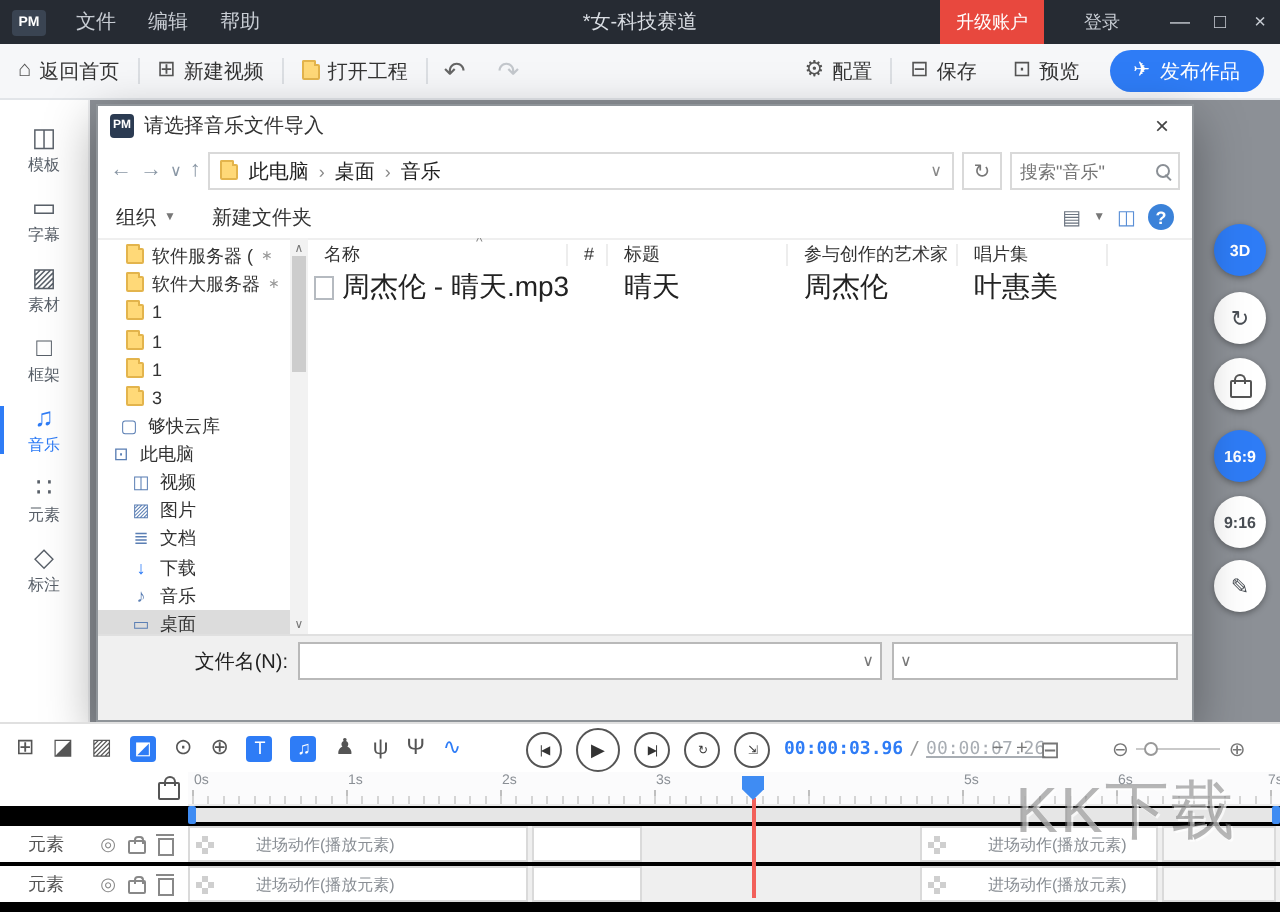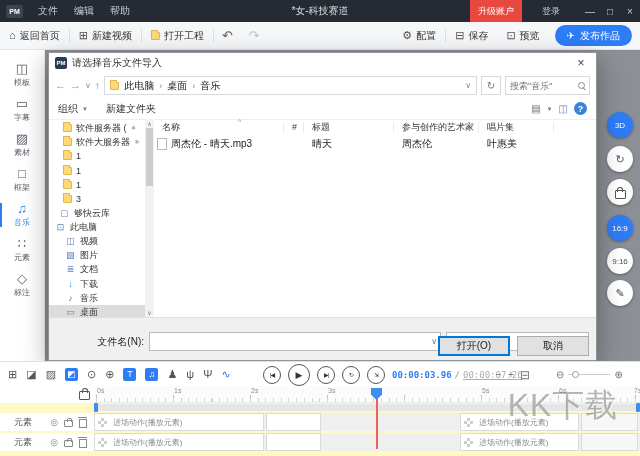--- a/index.html
+++ b/index.html
@@ -1,16 +1,16 @@
 <!DOCTYPE html>
 <html><head>
 <meta charset="utf-8">
 <style>
   html,body{margin:0;padding:0;background:#fff}
-  #app{position:relative;width:640px;height:456px;overflow:hidden;font-family:"Liberation Sans",sans-serif;background:#fef9c3;cursor:default}
+  #app{position:relative;width:640px;height:456px;overflow:hidden;font-family:"Liberation Sans",sans-serif;background:#000000;cursor:default}
   .abs{position:absolute}
 
   
   .tb{left:0;top:0;width:640px;height:22px;background:#262B33;display:flex;align-items:center;color:#C8CDD4;font-size:10px}
   .tb-logo{width:17px;height:13px;background:#3A4452;color:#fff;font-size:7px;font-weight:bold;display:flex;align-items:center;justify-content:center;margin:0 7px 0 6px;border-radius:2px}
   .tb-menu{padding:0 8px;height:22px;display:flex;align-items:center}
   .tb-title{position:absolute;left:200px;width:240px;text-align:center;font-size:10px;color:#DADEE4;pointer-events:none}
   .tb-right{margin-left:auto;display:flex;align-items:center;height:22px}
   .tb-upg{background:#E8483E;color:#fff;height:22px;display:flex;align-items:center;padding:0 8px;font-size:9px}
   .tb-login{padding:0 20px;font-size:9px}
@@ -34,21 +34,21 @@
   .sb-item{width:45px;height:34px;display:flex;flex-direction:column;align-items:center;justify-content:center;position:relative;margin-bottom:1px;color:#596069}
   .sb-item .ic{font-size:13px;line-height:13px}
   .sb-item .lb{font-size:8px;margin-top:2px}
   .sb-item.active{color:#2E7CF6}
   .sb-item.active::before{content:"";position:absolute;left:0;top:5px;bottom:5px;width:2px;background:#2E7CF6}
 
   
   .stage{left:45px;top:50px;width:595px;height:311px;background:#8C9096}
   .cbtn{position:absolute;left:607px;width:26px;height:26px;border-radius:50%;background:#fff;color:#4A4F55;display:flex;align-items:center;justify-content:center;font-size:11px;box-shadow:0 1px 3px rgba(0,0,0,.35)}
   .cbtn.blue{background:#2E7CF6;color:#fff;font-weight:bold}
-  .cbtn .sm{font-size:8px;font-weight:normal}
+  .cbtn .sm{font-size:8px;font-weight:bold}
   .locki{width:9px;height:7px;border:1px solid #555;border-radius:1px;position:relative;margin-top:4px}
   .locki::before{content:"";position:absolute;left:1px;top:-4px;width:4px;height:4px;border:1px solid #555;border-bottom:none;border-radius:3px 3px 0 0}
 
   
   .dlg{left:48px;top:52px;width:549px;height:309px;background:#fff;border:1px solid #8F9499;box-shadow:0 8px 24px rgba(0,0,0,.35);box-sizing:border-box;font-size:10px;color:#333}
   .dlg-tb{height:20px;display:flex;align-items:center;padding-left:6px}
   .dlg-appico{width:12px;height:12px;background:#2B3B52;color:#fff;font-size:6px;font-weight:bold;display:flex;align-items:center;justify-content:center;border-radius:2px;margin-right:5px}
   .dlg-x{margin-left:auto;width:30px;height:20px;display:flex;align-items:center;justify-content:center;font-size:12px;color:#444}
   .dlg-nav{height:25px;display:flex;align-items:center;padding:0 6px;gap:4px;color:#8A97A5}
   .nv{font-size:11px;line-height:1}
@@ -75,27 +75,27 @@
   .ind6{padding-left:6px}.ind10{padding-left:10px}.ind16{padding-left:16px}
   .titem.sel{background:#DCDCDC}
   .pin{color:#999;font-size:7px}
   .tscroll{width:9px;background:#F2F2F2;position:relative;display:flex;flex-direction:column;align-items:center;justify-content:space-between;font-size:6px;color:#777;padding:1px 0;box-sizing:border-box}
   .thumb{position:absolute;top:9px;left:1px;width:7px;height:58px;background:#CDCDCD}
   .flist{flex:1;position:relative}
   .fl-head{display:flex;height:16px;align-items:center;font-size:9px;color:#333;position:relative}
   .hc{box-sizing:border-box;padding-left:8px;border-right:1px solid #EDEDED;height:11px;line-height:11px;flex:0 0 auto}
   .hc1{width:130px}.hc2{width:20px}.hc3{width:90px}.hc4{width:85px}.hc5{width:75px}.hc6{flex:1;border-right:none}
   .sortc{position:absolute;top:-1px;left:84px;font-size:7px;color:#888}
-  .fl-row{display:flex;height:17px;align-items:center;font-size:10px;color:#222}
+  .fl-row{display:flex;height:17px;align-items:center;font-size:14px;color:#222}
   .fc{box-sizing:border-box;padding-left:8px;flex:0 0 auto;white-space:nowrap;overflow:hidden}
   .fc1{width:130px;display:flex;align-items:center;padding-left:3px;gap:4px}
   .fc2{width:20px}.fc3{width:90px}.fc4{width:85px}.fc5{width:75px}
   .ficon{width:8px;height:10px;border:1px solid #B5BAC0;background:#fff;flex:0 0 8px}
   .dlg-bot{position:absolute;left:0;right:0;bottom:0;height:43px;background:#F0F0F0;border-top:1px solid #E0E0E0;box-sizing:border-box}
-  .fn-row{position:absolute;top:14px;left:0;right:7px;height:19px;display:flex;align-items:center;justify-content:flex-end;gap:5px}
+  .fn-row{position:absolute;top:3px;left:0;right:7px;height:19px;display:flex;align-items:center;justify-content:flex-end;gap:5px}
   .fn-label{font-size:10px;color:#222}
   .fn-input{width:292px;height:19px;border:1px solid #B9B9B9;background:#fff;display:flex;align-items:center;box-sizing:border-box;padding-right:3px}
   .fn-input input{flex:1;border:none;outline:none;font-size:9px;font-family:inherit;padding:0 3px;background:transparent}
   .fn-input .dd,.ft-sel .dd{color:#777;font-size:8px}
   .ft-sel{width:143px;height:19px;border:1px solid #B9B9B9;background:#fff;display:flex;align-items:center;padding:0 3px;font-size:9px;color:#222;box-sizing:border-box;white-space:nowrap;overflow:hidden}
   .ft-sel .tx{flex:1;overflow:hidden}
   .btn-row{position:absolute;bottom:4px;right:7px;display:flex;gap:7px}
   .wbtn{width:72px;height:20px;background:#E1E1E1;border:1px solid #ADADAD;display:flex;align-items:center;justify-content:center;font-size:10px;color:#222;box-sizing:border-box}
   .wbtn.primary{border-color:#0078D7;box-shadow:inset 0 0 0 1px #0078D7}
 
@@ -134,21 +134,21 @@
   .t1{top:413px}.t2{top:433px}
   .trk-head{position:absolute;left:0;top:0;width:94px;height:18px;background:#fff;display:flex;align-items:center}
   .trk-label{font-size:9px;color:#555;margin-left:14px}
   .trk-icons{margin-left:auto;margin-right:7px;display:flex;gap:6px;align-items:center;color:#888}
   .eye{font-size:9px;line-height:1}
   .locks{width:7px;height:5px;border:1px solid #888;border-radius:1px;position:relative;margin-top:3px}
   .locks::before{content:"";position:absolute;left:2px;top:-3px;width:3px;height:3px;border:1px solid #888;border-bottom:none;border-radius:2px 2px 0 0}
   .trsh{width:6px;height:7px;border:1px solid #888;position:relative;margin-top:2px}
   .trsh::before{content:"";position:absolute;top:-3px;left:-2px;width:9px;height:1px;background:#888}
   .trk-area{position:absolute;left:94px;top:0;width:546px;height:18px;background:#EFEFEF}
-  .clip{position:absolute;top:0;height:18px;background:#fff;border:1px solid #DADADA;box-sizing:border-box;display:flex;align-items:center;gap:6px;padding-left:3px;font-size:8px;color:#8A8F95;overflow:hidden;white-space:nowrap}
+  .clip{position:absolute;top:0;height:18px;background:#fff;border:1px solid #DADADA;box-sizing:border-box;display:flex;align-items:center;gap:21px;padding-left:3px;font-size:8px;color:#8A8F95;overflow:hidden;white-space:nowrap}
   .c1{left:0;width:170px}.c2{left:172px;width:55px}.c3{left:366px;width:119px}.c4{left:487px;width:57px;background:#F7F7F7}
   .chk{width:9px;height:9px;flex:0 0 9px;background-image:linear-gradient(45deg,#CFCFCF 25%,transparent 25%,transparent 75%,#CFCFCF 75%),linear-gradient(45deg,#CFCFCF 25%,#fff 25%,#fff 75%,#CFCFCF 75%);background-size:6px 6px;background-position:0 0,3px 3px}
   .phead{left:371px;top:388px;width:11px;height:12px;background:#3F8CF3;clip-path:polygon(0 0,100% 0,100% 55%,50% 100%,0 55%)}
   .pline{left:376px;top:399px;width:2px;height:50px;background:#F2605A}
   .wm{right:2px;top:386px;width:150px;text-align:center;pointer-events:none;z-index:9}
   .wm1{font-size:32px;font-weight:normal;letter-spacing:1px;line-height:38px;color:rgba(110,110,110,.5);text-shadow:1px 1px 0 rgba(255,255,255,.7)}
   .wm2{font-size:13px;font-weight:bold;color:rgba(140,140,140,.55);letter-spacing:1px}
 </style>
 </head>
 <body>
@@ -389,24 +389,20 @@
     <div class="dlg-bot">
       <div class="fn-row">
         <span class="fn-label">文件名(N):</span>
         <div class="fn-input">
           <input value="" style="">
           <span class="dd">∨</span>
         </div>
         <div class="ft-sel">
           <span class="dd">∨</span>
         </div>
-      </div>
-      <div class="btn-row">
-        <div class="wbtn primary">打开(O)</div>
-        <div class="wbtn">取消</div>
       </div>
     </div>
   </div>
 
   <div class="abs ttb">
     <div class="ttb-icons">
       <span class="ti">⊞</span>
       <span class="ti">◪</span>
       <span class="ti">▨</span>
       <span class="ti bluebox">◩</span>

